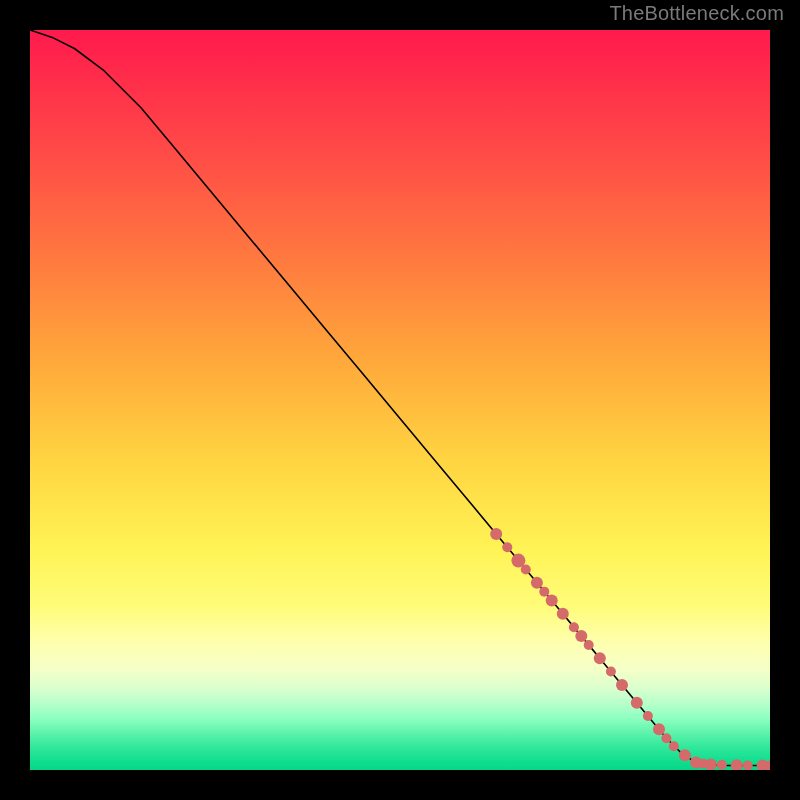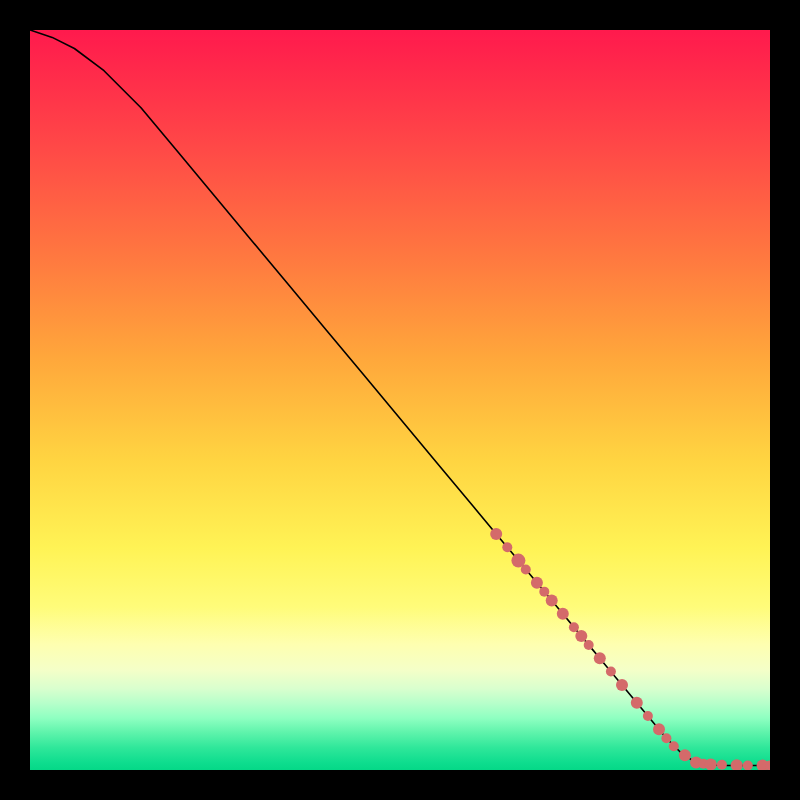--- a/index.html
+++ b/index.html
@@ -48,20 +48,21 @@
   }
   svg.curve {
     position: absolute;
     inset: 0;
   }
 </style>
 </head>
 <body>
 <div class="wrap">
 
+  <div class="watermark">TheBottleneck.com</div>
 
   <div class="plot">
     <div class="grad"></div>
     <svg class="curve" viewBox="0 0 740 740" preserveAspectRatio="none">
       <g id="line-group">
           <path d="M0.00 0.00 L22.20 7.40 L44.40 18.50 L74.00 40.70 L111.00 77.70 L148.00 122.10 L185.00 166.50 L222.00 210.90 L259.00 255.30 L296.00 299.70 L333.00 344.10 L370.00 388.50 L407.00 432.90 L444.00 477.30 L466.20 503.94 L488.40 530.58 L503.20 548.34 L518.00 566.10 L532.80 583.86 L547.60 601.62 L562.40 619.38 L577.20 637.14 L592.00 654.90 L606.80 672.66 L621.60 690.42 L636.40 708.18 L651.20 722.98 L666.00 732.60 L680.80 734.82 L695.60 735.56 L710.40 735.56 L725.20 735.56 L740.00 735.56" fill="none" stroke="#000000" stroke-width="1.6" stroke-linecap="round" stroke-linejoin="round"></path>
         </g>
       <g id="marker-group">
           <circle cx="466.20" cy="503.94" r="6" fill="#d46a6a" stroke="#d46a6a" stroke-width="0"></circle>
           <circle cx="477.30" cy="517.26" r="5" fill="#d46a6a" stroke="#d46a6a" stroke-width="0"></circle>

